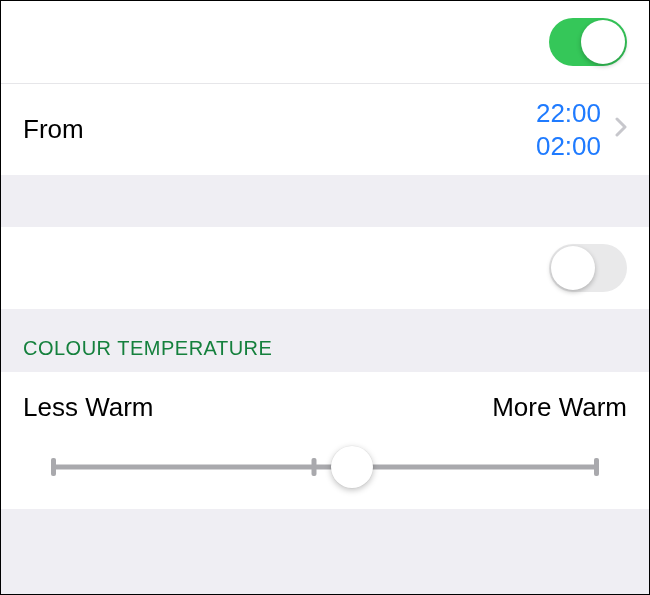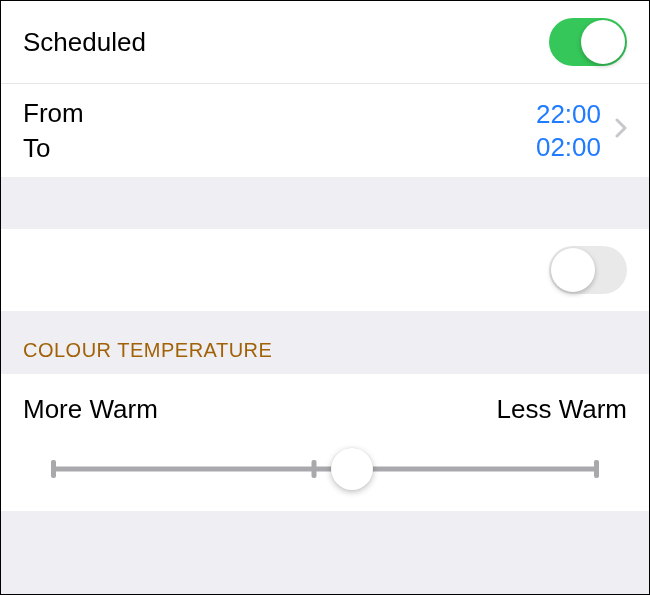--- a/index.html
+++ b/index.html
@@ -17,21 +17,21 @@
     padding: 17px 22px;
     font-size: 26px;
   }
   .row + .row { border-top: 1px solid #e6e6e9; }
   .row .label { flex: 0 0 auto; }
   .spacer { flex: 1 1 auto; }
   .header {
     padding: 28px 22px 12px 22px;
     font-size: 20px;
     letter-spacing: 0.5px;
-    color: #a16207;
+    color: #15803d;
     text-transform: uppercase;
   }
   .gap-sm { height: 52px; }
 
   
   .toggle {
     position: relative;
     width: 78px;
     height: 48px;
     border-radius: 24px;
@@ -122,30 +122,28 @@
     background: #fff;
     border-radius: 50%;
     box-shadow: 0 2px 6px rgba(0,0,0,0.25), 0 0 0 0.5px rgba(0,0,0,0.05);
   }
 </style>
 </head>
 <body>
 
 <div class="group">
   <div class="row">
-    <span class="label">Scheduled</span>
     <span class="spacer"></span>
     <span class="toggle on" id="toggle-scheduled">
       <span class="knob"></span>
     </span>
   </div>
   <div class="row schedule-row">
     <div class="time-labels">
       <span class="time-label">From</span>
-      <span class="time-label">To</span>
     </div>
     <span class="spacer"></span>
     <div class="times-col">
       <span class="time-value">22:00</span>
       <span class="time-value">02:00</span>
     </div>
     <span class="chevron-wrap">
       <svg width="12" height="20" viewBox="0 0 12 20" fill="none">
         <path d="M2 2 L10 10 L2 18" stroke="#c7c7cc" stroke-width="3" stroke-linecap="round" stroke-linejoin="round"></path>
       </svg>
@@ -161,22 +159,22 @@
     <span class="toggle" id="toggle-manual">
       <span class="knob"></span>
     </span>
   </div>
 </div>
 
 <div class="header">COLOUR TEMPERATURE</div>
 
 <div class="slider-section">
   <div class="slider-labels">
+    <span>Less Warm</span>
     <span>More Warm</span>
-    <span>Less Warm</span>
   </div>
   <div class="slider">
     <div class="slider-track"></div>
     <div class="slider-end left"></div>
     <div class="slider-end right"></div>
     <div class="slider-tick" id="slider-tick" style="left: 48%;"></div>
     <div class="slider-thumb" id="slider-thumb" style="left: 55%;"></div>
   </div>
 </div>
 

